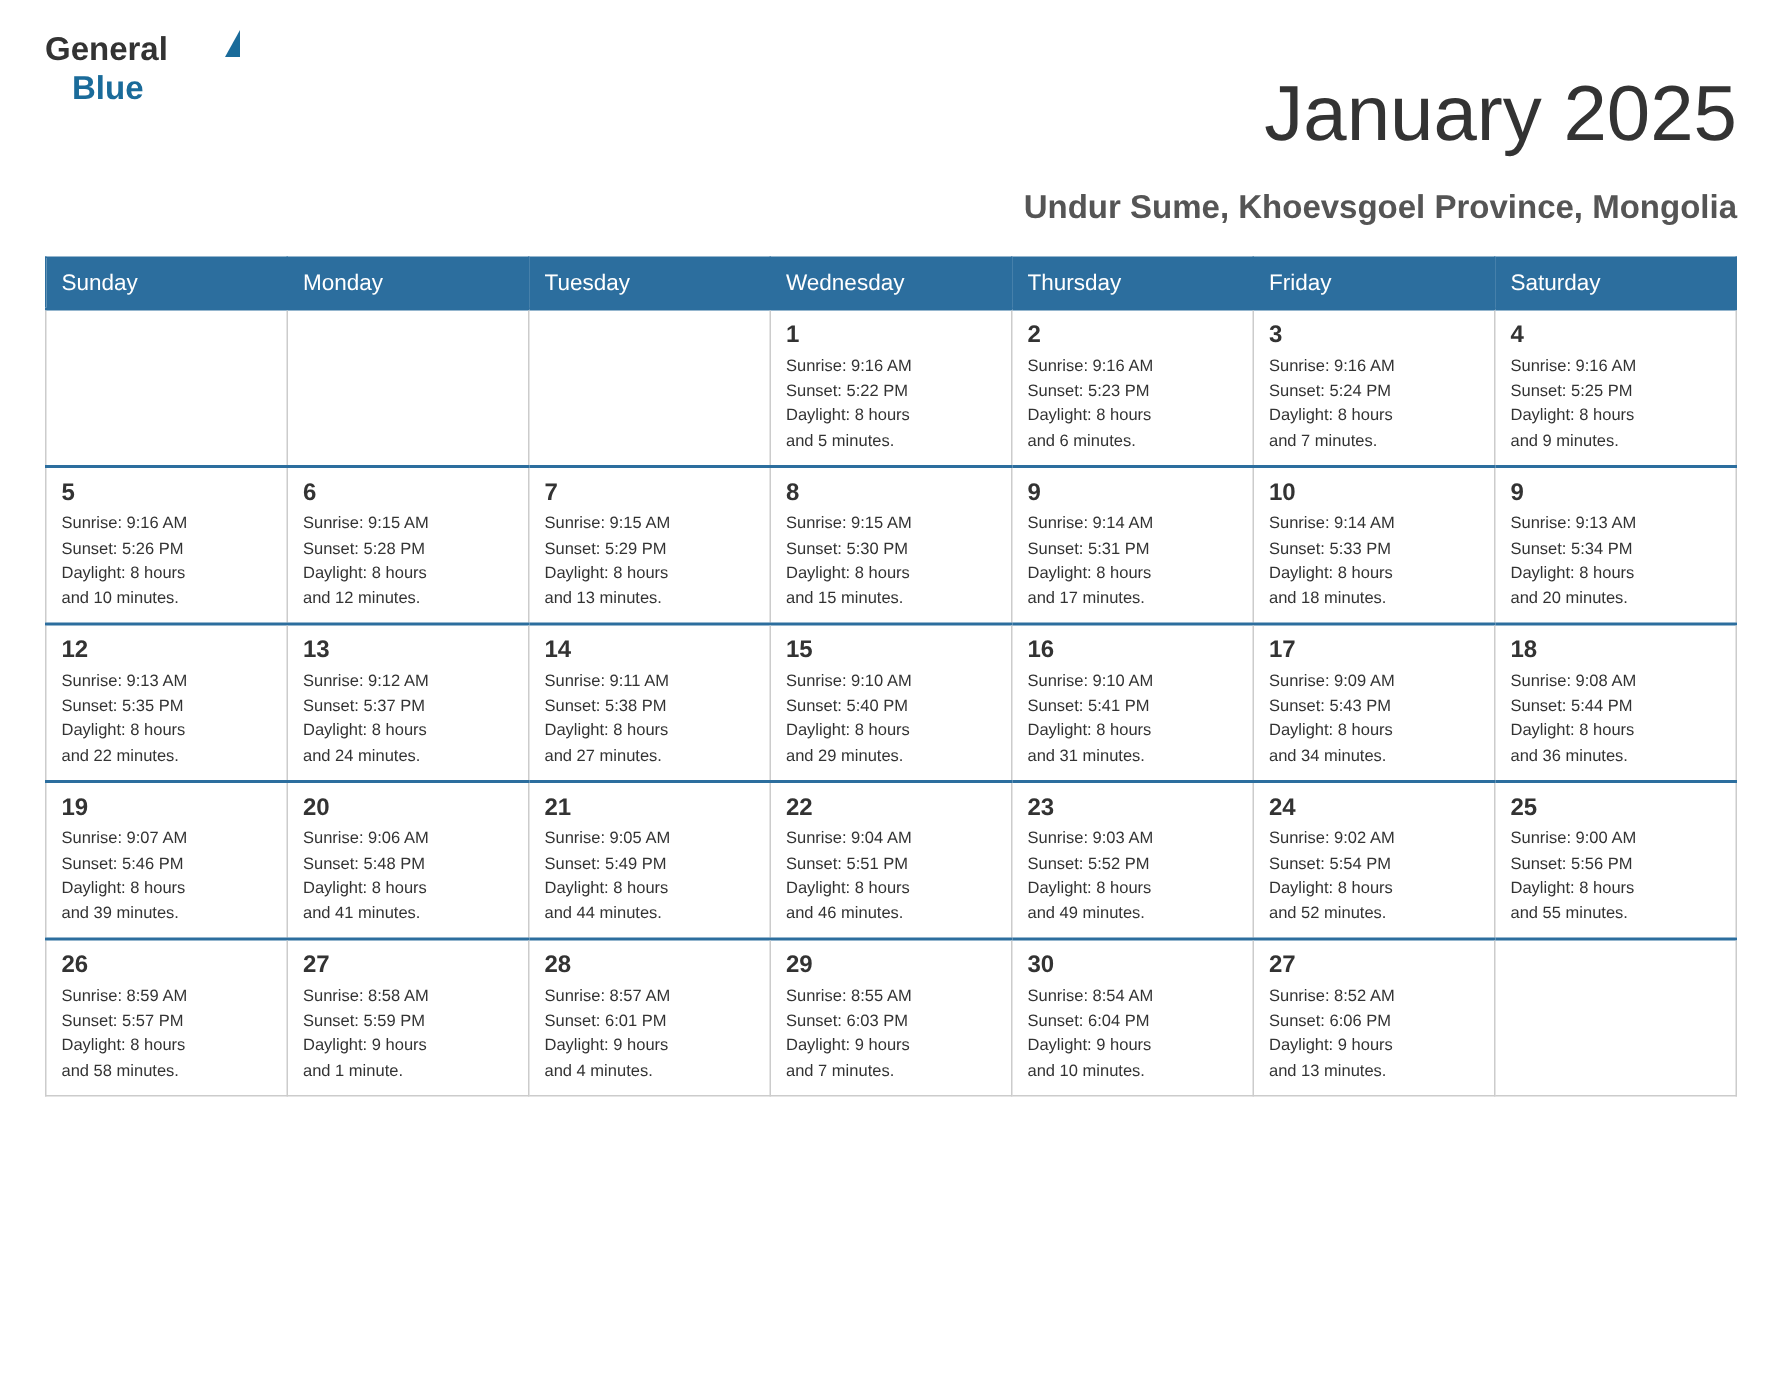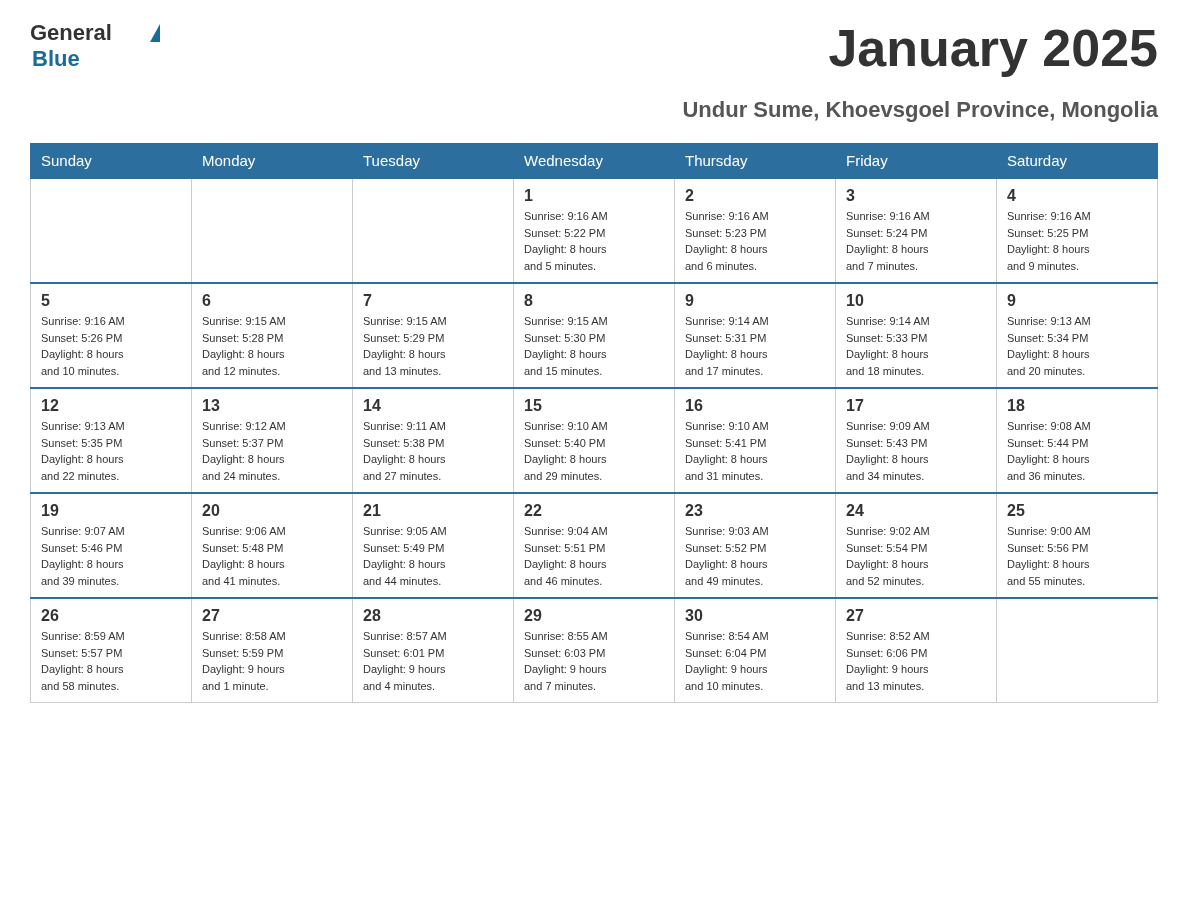--- a/index.html
+++ b/index.html
@@ -15,21 +15,21 @@
       align-items: flex-start;
       margin-bottom: 10px;
     }
     .logo {
       display: flex;
       flex-direction: column;
       align-items: flex-start;
     }
     .logo-text {
       display: flex;
-      align-items: center;
+      align-items: flex-start;
       font-size: 22px;
       font-weight: bold;
       color: #333;
       gap: 36px;
     }
     .logo-general { color: #333; }
     .logo-triangle {
       width: 0;
       height: 0;
       border-left: 10px solid transparent;
@@ -43,23 +43,24 @@
     .logo-blue {
       color: #1a6b9a;
       font-size: 22px;
       font-weight: bold;
     }
     .title-section {
       text-align: right;
     }
     .month-title {
       font-size: 52px;
-      font-weight: bold;
+      font-weight: normal;
       color: #333;
       line-height: 1.1;
+      margin-top: 28px;
     }
     .location {
       font-size: 22px;
       color: #555;
       margin-top: 20px;
       font-weight: bold;
     }
     .calendar {
       width: 100%;
       border-collapse: collapse;
@@ -104,21 +105,21 @@
   </style>
 </head>
 <body>
 
 <div class="header">
   <div class="logo">
     <div class="logo-text">
       <span class="logo-general">General</span>
       <span class="logo-triangle"></span>
     </div>
-    <div style="margin-left: 2px;">
+    <div style="margin-left: 18px;">
       <span class="logo-blue">Blue</span>
     </div>
   </div>
   <div class="title-section">
     <div class="month-title">January 2025</div>
     <div class="location">Undur Sume, Khoevsgoel Province, Mongolia</div>
   </div>
 </div>
 
 <table class="calendar">

